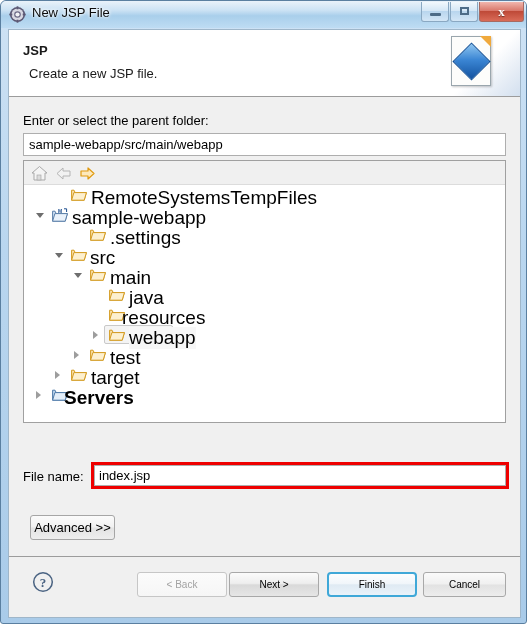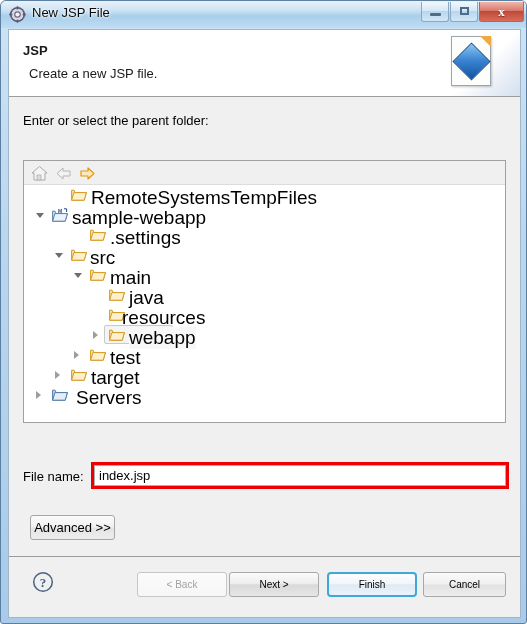--- a/index.html
+++ b/index.html
@@ -378,20 +378,21 @@
       <div class="wh-banner">
         <div class="jsp-doc">
           <div class="jsp-diamond"></div>
         </div>
       </div>
     </div>
 
     <div class="body-area">
 
       <div class="lbl-parent">Enter or select the parent folder:</div>
+      <div class="path-input" placeholder="">sample-webapp/src/main/webapp</div>
 
       <div class="tree-panel">
 
         <div class="tree-toolbar">
           <span class="tb-icon home">
             <svg width="17" height="16" viewBox="0 0 17 16">
               <path d="M8.5 1.5 L16 8 L14 8 L14 15 L3 15 L3 8 L1 8 Z" fill="#f4f4f4" stroke="#a9a9a9" stroke-width="1"></path>
               <rect x="6" y="10" width="4" height="5" fill="#dcdcdc" stroke="#a9a9a9" stroke-width="0.7"></rect>
             </svg>
           </span>
@@ -508,21 +509,21 @@
               <span class="tlabel" style="left: 67px;">target</span>
             </div>
             <div class="tnode" style="top: 200px;">
               <span class="twist" style="left: 12px;"></span>
               <span class="tfolder" style="left: 28px;">
                 <svg width="16" height="13" viewBox="0 0 16 13">
                   <path d="M0.6 2.2 L0.6 12.2 L13.2 12.2 L15.4 4.6 L4.2 4.6 L3.0 2.2 Z" fill="#bcd6ef" stroke="#4f7aa8" stroke-width="1" stroke-linejoin="round"></path>
                   <path d="M0.6 12.2 L2.9 4.6 L15.4 4.6 L13.2 12.2 Z" fill="#e3eef9" stroke="#4f7aa8" stroke-width="1" stroke-linejoin="round"></path>
                 </svg>
               </span>
-              <span class="tlabel" style="left: 52px;">Servers</span>
+              <span class="tlabel" style="left: 40px; font-weight: bold;">Servers</span>
             </div>
           </div>
       </div>
 
       <div class="lbl-filename">File name:</div>
       <div class="filename-input" placeholder="">index.jsp</div>
       <div class="red-annotation"></div>
 
       <div class="btn-advanced">Advanced &gt;&gt;</div>
     </div>

